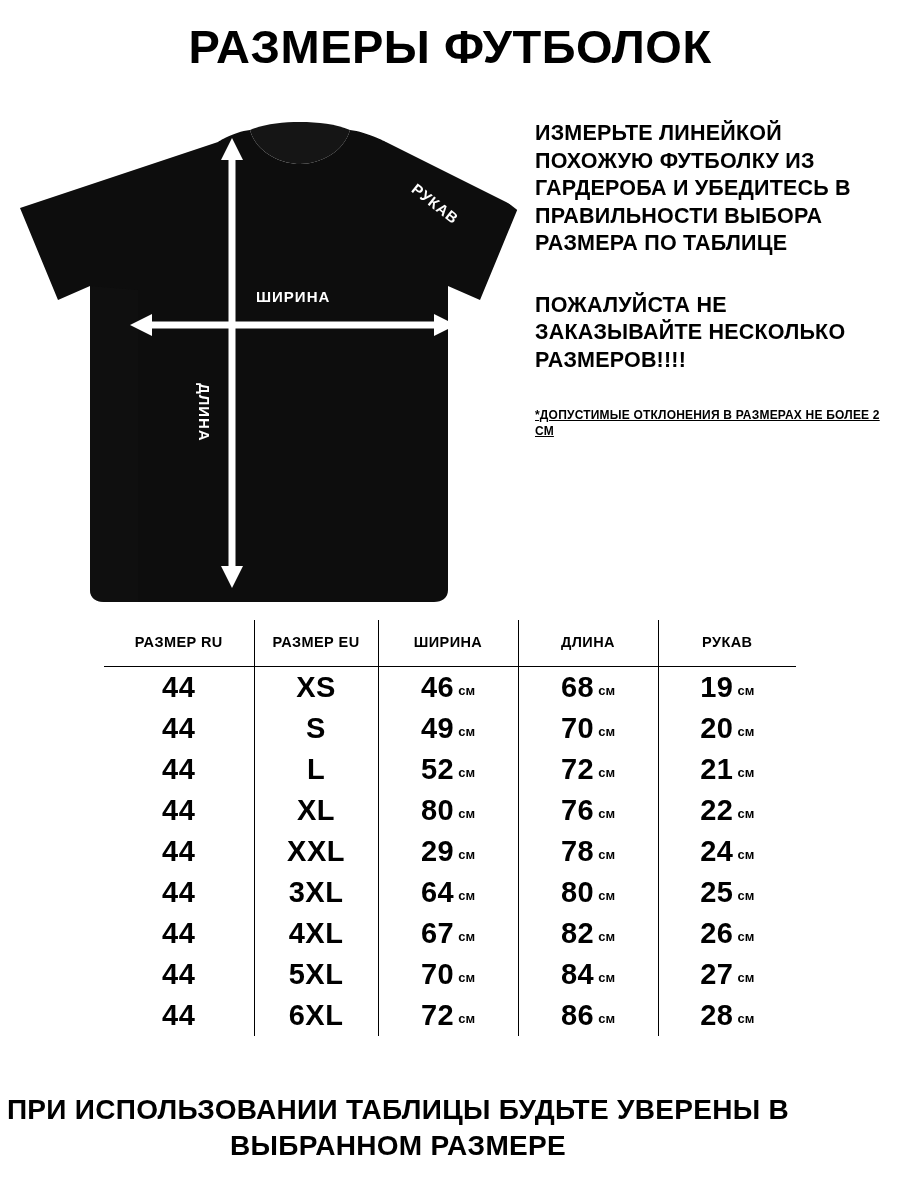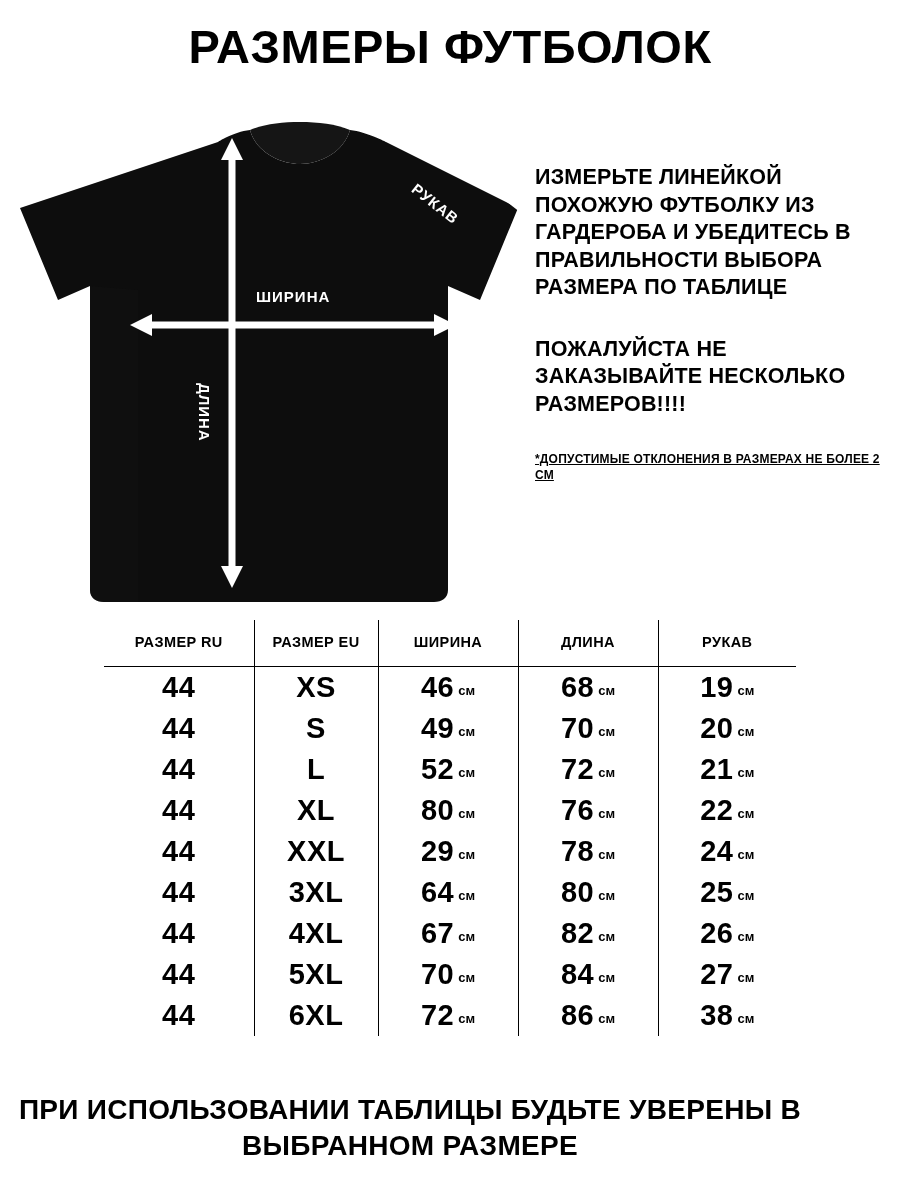--- a/index.html
+++ b/index.html
@@ -51,21 +51,20 @@
   .label-width  { left: 238px; top: 168px; }
   .label-length { left: 195px; top: 263px; transform: rotate(90deg); transform-origin: left top; }
   .label-sleeve { left: 401px; top: 60px; transform: rotate(38deg); transform-origin: left top; }
 
   
   .notes {
     position: absolute;
     left: 535px;
     top: 120px;
     width: 350px;
-    margin-top: 44px;
   }
   .note-block { font-weight: bold; line-height: 1.28; }
   .note-1 { font-size: 21.5px; letter-spacing: 0.2px; }
   .note-2 { font-size: 21.5px; letter-spacing: 0.2px; margin-top: 34px; }
   .note-3 { font-size: 12px; letter-spacing: 0.2px; margin-top: 34px; line-height: 1.3; text-decoration: underline; }
 
   
   .table-wrap {
     position: absolute;
     top: 620px;
@@ -109,21 +108,21 @@
   }
   col.c1 { width: 150px; }
   col.c2 { width: 124px; }
   col.c3 { width: 140px; }
   col.c4 { width: 140px; }
   col.c5 { width: 138px; }
 
   
   .footer {
     position: absolute;
-    left: 16px;
+    left: 4px;
     bottom: 36px;
     width: 788px;
     text-align: center;
     font-size: 28px;
     font-weight: bold;
     line-height: 1.28;
     letter-spacing: 0.3px;
   }
 </style>
 </head>
@@ -255,21 +254,21 @@
           <td><span class="cellval">5XL</span></td>
           <td><span class="cellval">70</span><span class="unit">см</span></td>
           <td><span class="cellval">84</span><span class="unit">см</span></td>
           <td><span class="cellval">27</span><span class="unit">см</span></td>
         </tr>
         <tr>
           <td><span class="cellval">44</span></td>
           <td><span class="cellval">6XL</span></td>
           <td><span class="cellval">72</span><span class="unit">см</span></td>
           <td><span class="cellval">86</span><span class="unit">см</span></td>
-          <td><span class="cellval">38</span><span class="unit">см</span></td>
+          <td><span class="cellval">28</span><span class="unit">см</span></td>
         </tr>
       </tbody>
     </table>
   </div>
 
   <div class="footer">ПРИ ИСПОЛЬЗОВАНИИ ТАБЛИЦЫ БУДЬТЕ УВЕРЕНЫ В ВЫБРАННОМ РАЗМЕРЕ</div>
 
 </div>
 
 </body></html>

